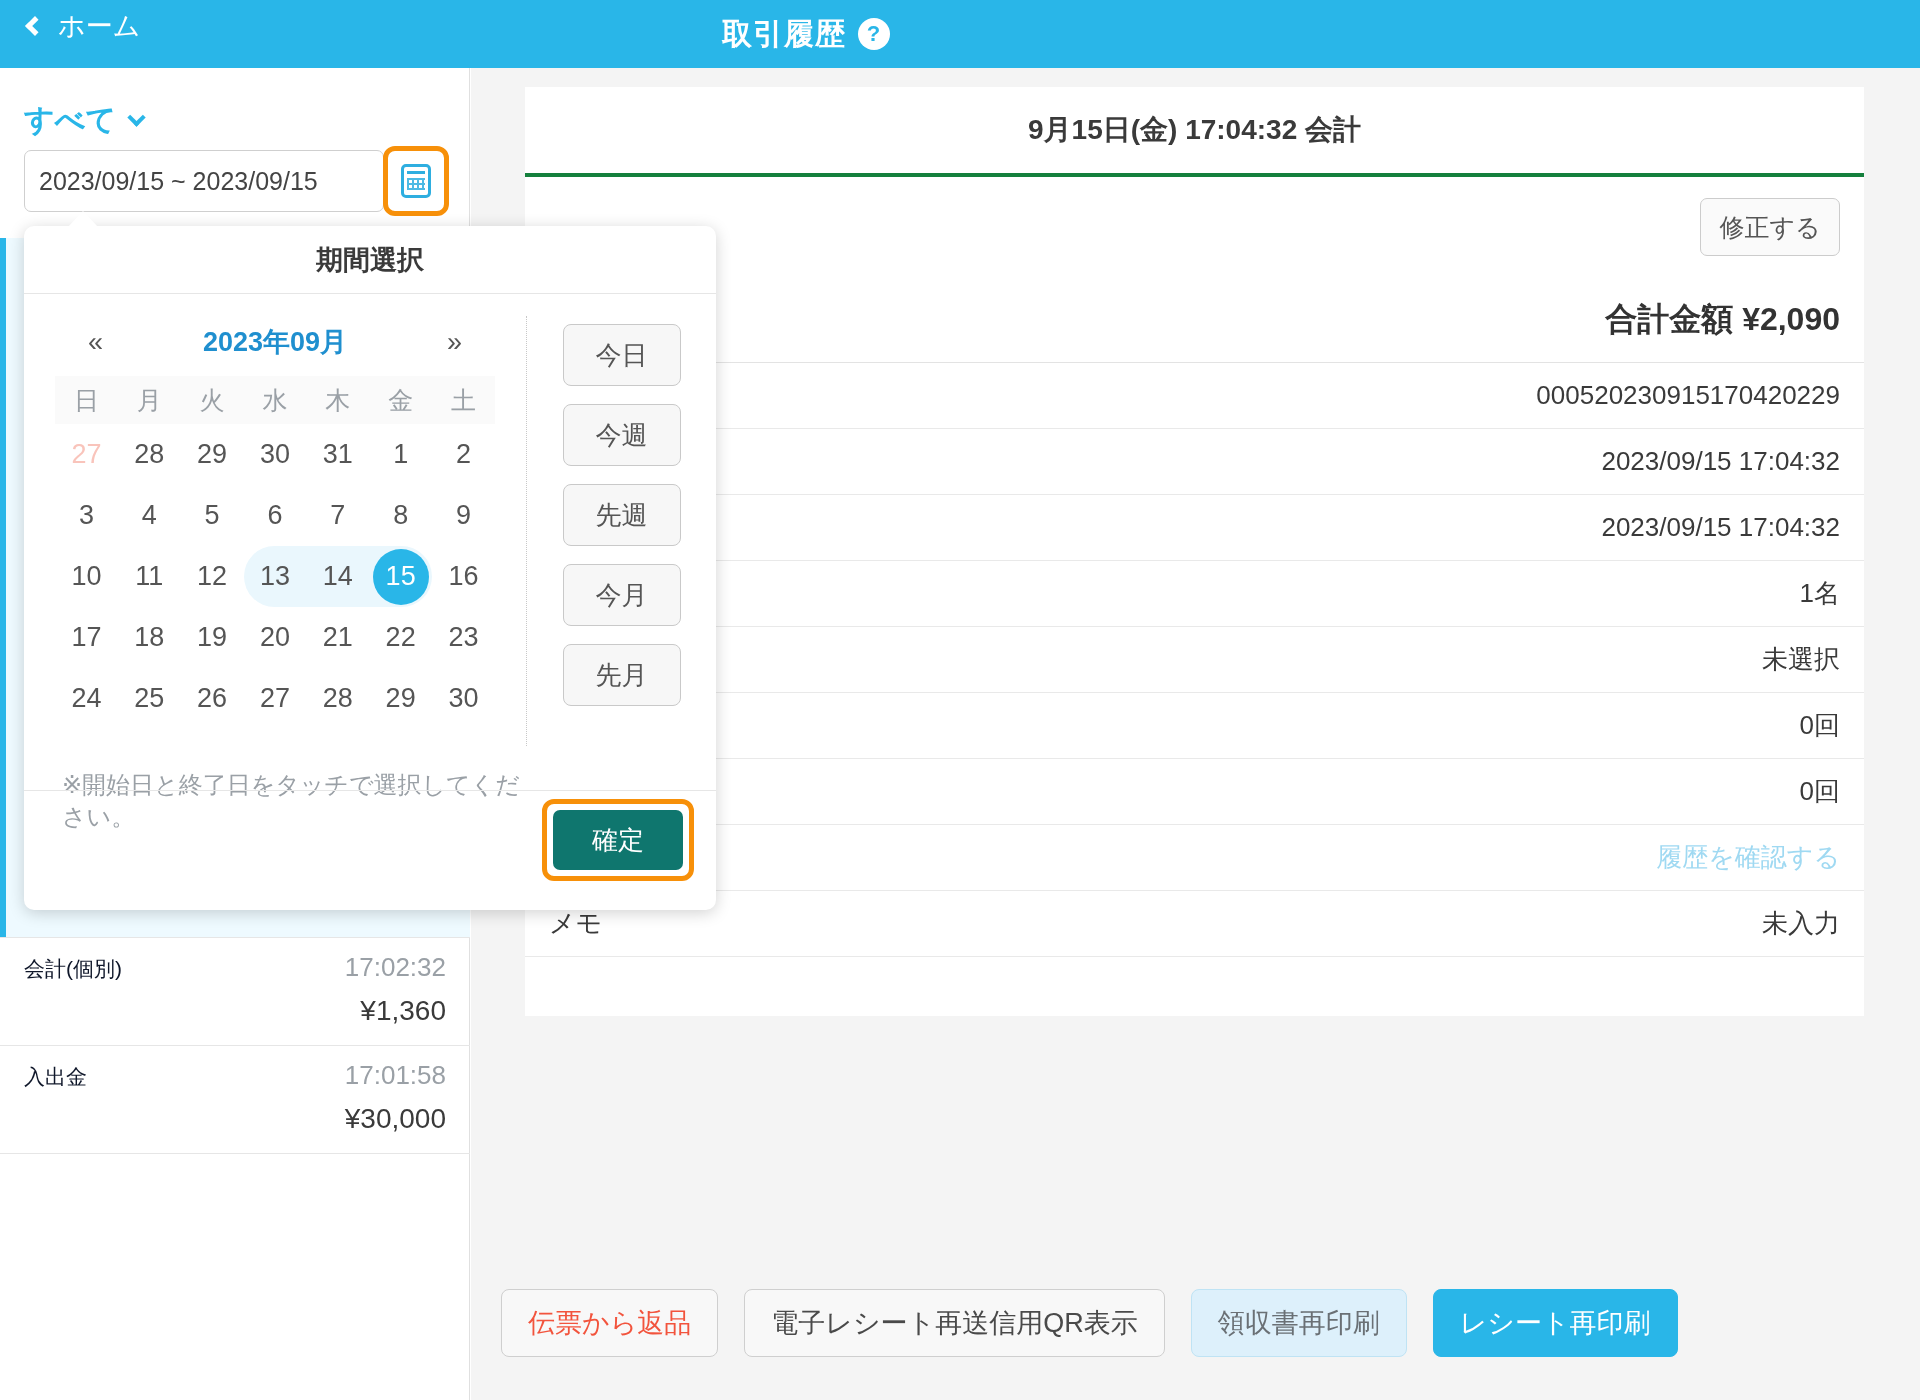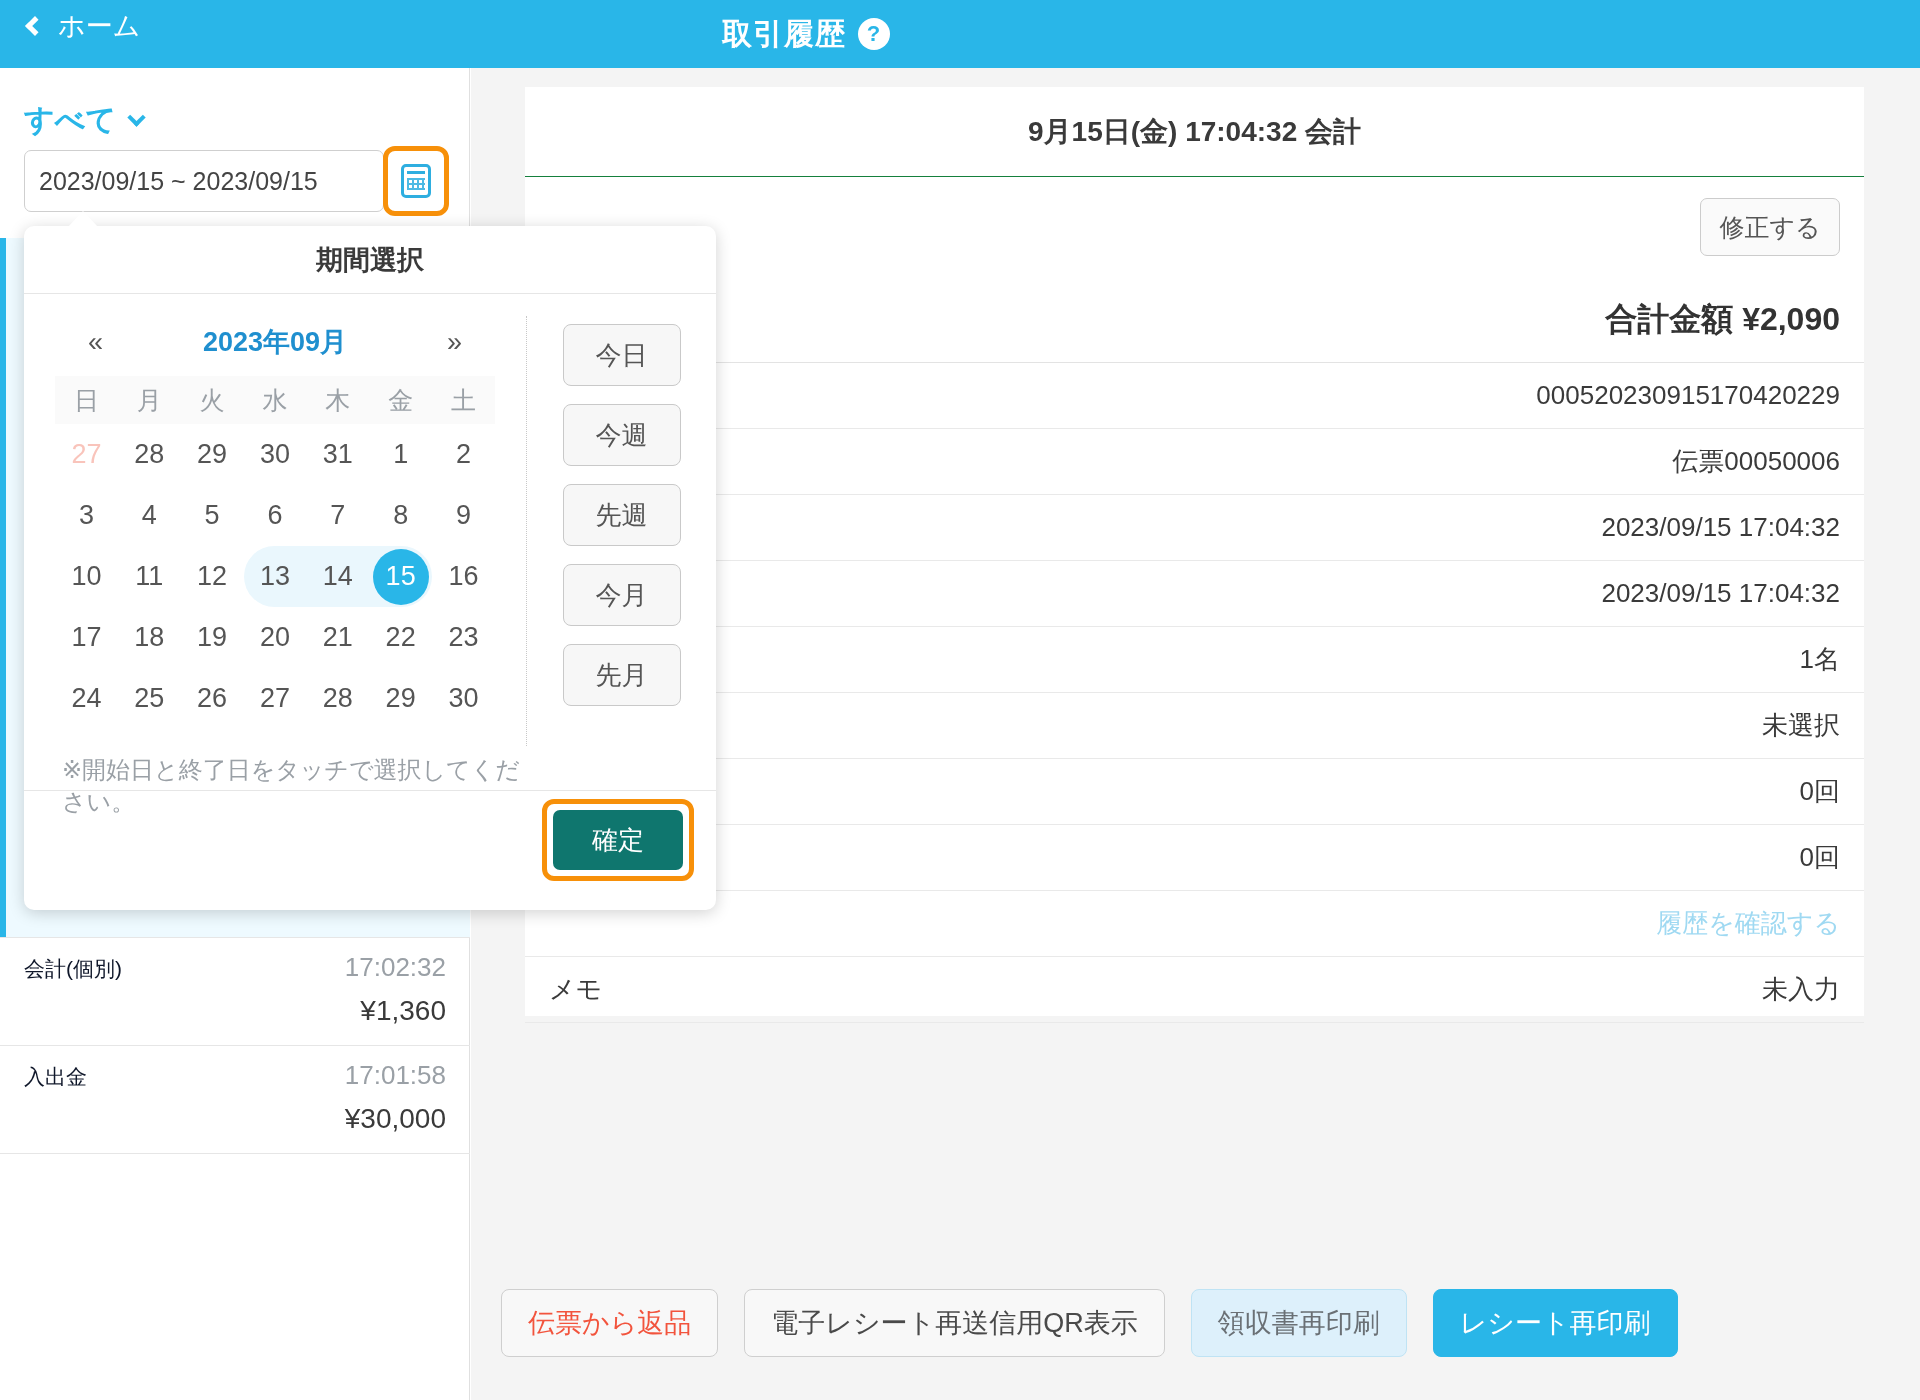--- a/index.html
+++ b/index.html
@@ -108,21 +108,21 @@
     position: absolute; left: 471px; top: 68px; width: 1449px; height: 1332px;
     background: #f4f4f4;
   }
   .detail-card {
     position: absolute; left: 54px; top: 19px; width: 1339px; height: 929px;
     background: #fff;
   }
   .detail-title {
     height: 90px; display: flex; align-items: center; justify-content: center;
     font-size: 28px; font-weight: bold; color: #3a3a3a;
-    border-bottom: 1px solid #15803d;
+    border-bottom: 4px solid #15803d;
   }
   .edit-btn-row { height: 100px; display: flex; align-items: center; justify-content: flex-end; padding-right: 24px; }
   .edit-btn {
     width: 140px; height: 58px; border: 1px solid #cccccc; border-radius: 7px;
     background: #fafafa; color: #555; font-size: 25px;
     display: flex; align-items: center; justify-content: center; cursor: pointer;
   }
   .total-row {
     height: 86px; display: flex; align-items: center; justify-content: flex-end;
     padding-right: 24px; font-size: 32px; font-weight: bold; color: #333;
@@ -194,21 +194,21 @@
   td.mute.sun { color: #f9c4bb; }
   td.inrange { background: #eaf7fd; }
   td.inrange.first { border-top-left-radius: 32px; border-bottom-left-radius: 32px; }
   td.inrange.last  { border-top-right-radius: 32px; border-bottom-right-radius: 32px; }
   td.selected .cell {
     display: inline-flex; align-items: center; justify-content: center;
     width: 56px; height: 56px; border-radius: 50%;
     background: #29b6e8; color: #fff;
   }
   .cal-note {
-    margin: 25px 0 0 38px; font-size: 24px; color: #9aa0a6;
+    margin: 40px 0 0 38px; font-size: 24px; color: #9aa0a6;
   }
   .preset-col {
     width: 190px; border-left: 1px dotted #c8c8c8; margin: 22px 0 18px 0;
     display: flex; flex-direction: column; align-items: center; gap: 18px;
     padding-top: 8px;
   }
   .preset-btn {
     width: 118px; height: 62px; border: 1px solid #c9c9c9; border-radius: 8px;
     background: #f7f7f7; color: #555; font-size: 26px;
     display: flex; align-items: center; justify-content: center; cursor: pointer;
@@ -278,24 +278,20 @@
     <div class="detail-card">
       <div class="detail-title">9月15日(金) 17:04:32 会計</div>
       <div class="edit-btn-row">
         <div class="edit-btn">修正する</div>
       </div>
       <div class="total-row">合計金額 ¥2,090</div>
 
       <div class="d-row">
         <span class="k"></span>
         <span class="v">0005202309151704202​29</span>
-      </div>
-      <div class="d-row">
-        <span class="k"></span>
-        <span class="v">伝票00050006</span>
       </div>
       <div class="d-row">
         <span class="k"></span>
         <span class="v">2023/09/15 17:04:32</span>
       </div>
       <div class="d-row">
         <span class="k"></span>
         <span class="v">2023/09/15 17:04:32</span>
       </div>
       <div class="d-row">

